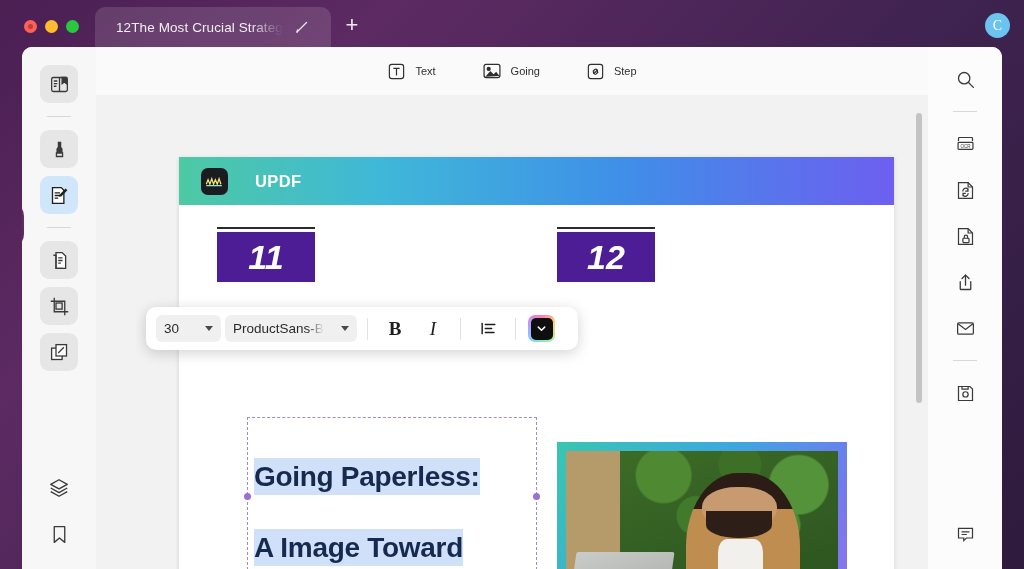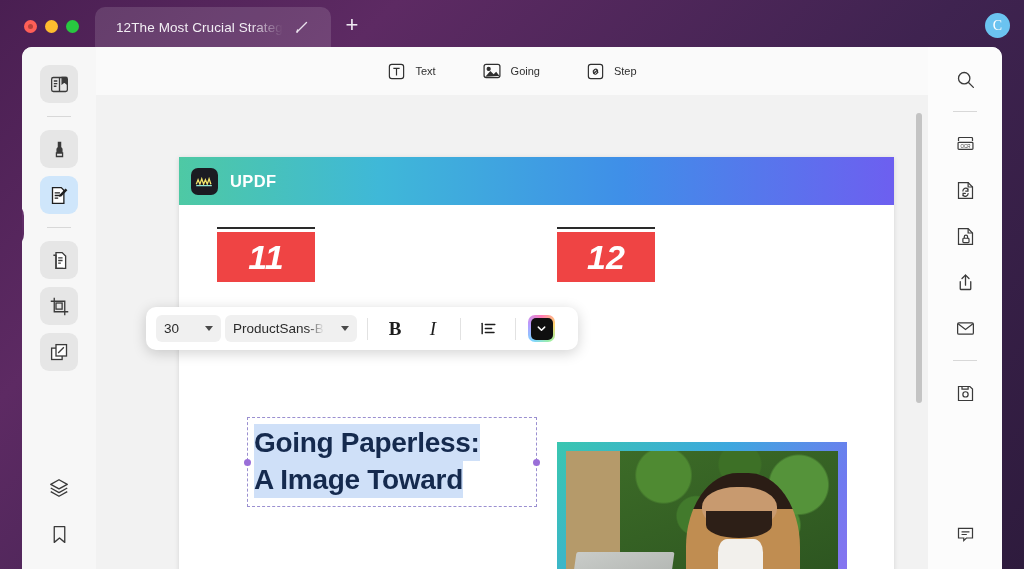--- a/index.html
+++ b/index.html
@@ -97,53 +97,54 @@
   
   #canvas {
     position:absolute; left:74px; right:74px; top:48px; bottom:0;
     background:#f2f2f2; overflow:hidden;
   }
   #page {
     position:absolute; left:83px; top:62px; width:715px; height:520px;
     background:#fff; box-shadow:0 1px 5px rgba(0,0,0,.12);
   }
   #page-banner {
-    height:48px; display:flex; align-items:center; padding-left:12px; gap:12px;
+    height:48px; display:flex; align-items:center; padding-left:22px; gap:27px;
     background:linear-gradient(90deg,#4ec9a4 0%, #3fb8d8 28%, #3f8fe8 62%, #6d5ff0 100%);
   }
   #updf-logo {
     width:27px; height:27px; border-radius:7px; background:#1b1b22;
     display:flex; align-items:center; justify-content:center;
   }
   #updf-text { color:#fff; font-size:16.5px; font-weight:bold; letter-spacing:.4px; }
 
   .col { position:absolute; top:70px; }
   #col-left { left:38px; width:300px; }
   #col-right { left:378px; width:300px; }
 
   .num-badge {
     width:98px; border-top:2px solid #2a2a2a; padding-top:3px;
   }
   .num-badge .box {
-    background:#ef4444; height:50px; display:flex; align-items:center; justify-content:center;
+    background:#4c1d95; height:50px; display:flex; align-items:center; justify-content:center;
   }
   .num-badge .box span {
     color:#fff; font-size:34px; font-style:italic; font-weight:bold;
     font-family:"Liberation Sans", sans-serif;
   }
 
   
   #edit-box {
     position:absolute; left:30px; top:190px; width:290px;
     border:1px dashed #9a8fd0; padding:6px 4px 8px 6px;
   }
   #edit-box .line {
     display:inline-block; background:#cfe0f8; color:#152a4e;
     font-size:28px; font-weight:bold; line-height:1.33;
     letter-spacing:-.3px;
+    margin-top:34px;
   }
   .handle {
     position:absolute; width:7px; height:7px; border-radius:50%;
     background:#9a6fd8; top:50%; margin-top:-3.5px;
   }
   .handle.l { left:-4px; } .handle.r { right:-4px; }
 
   
   #photo-frame {
     position:absolute; left:0px; top:215px; width:290px; height:205px;

